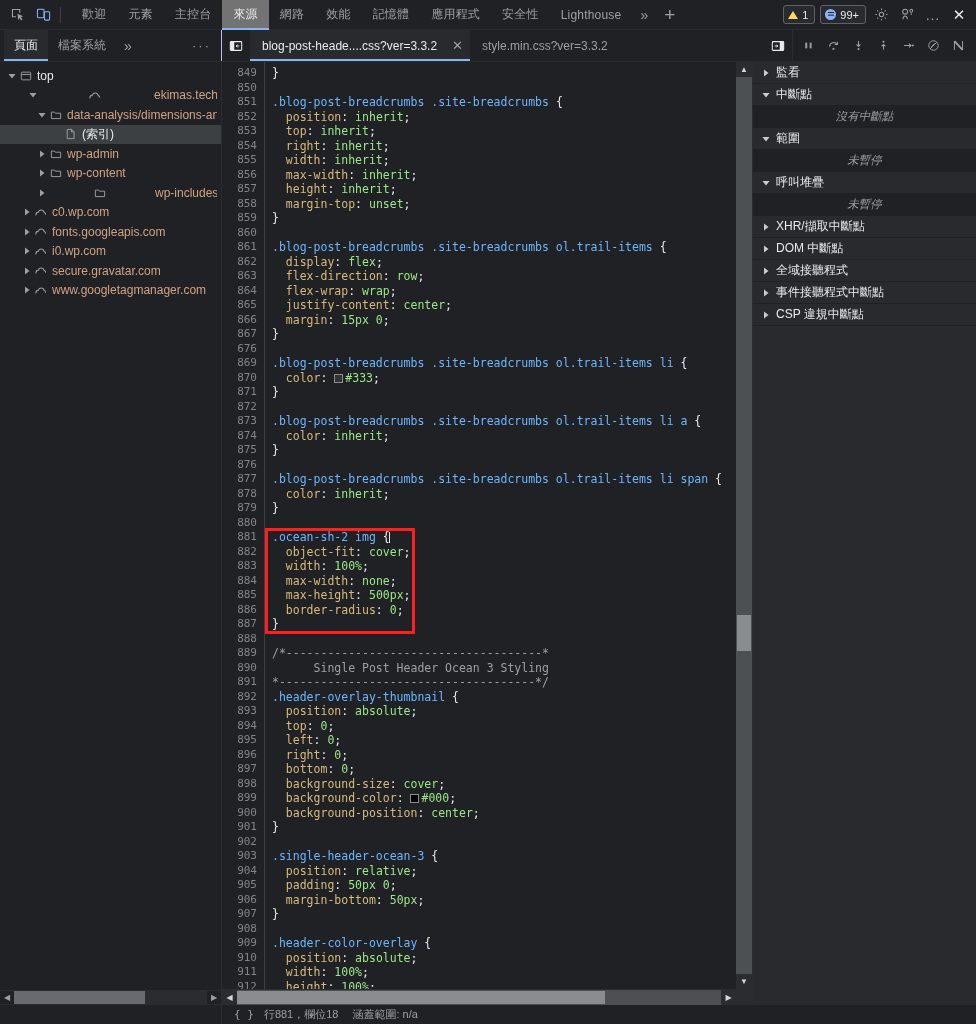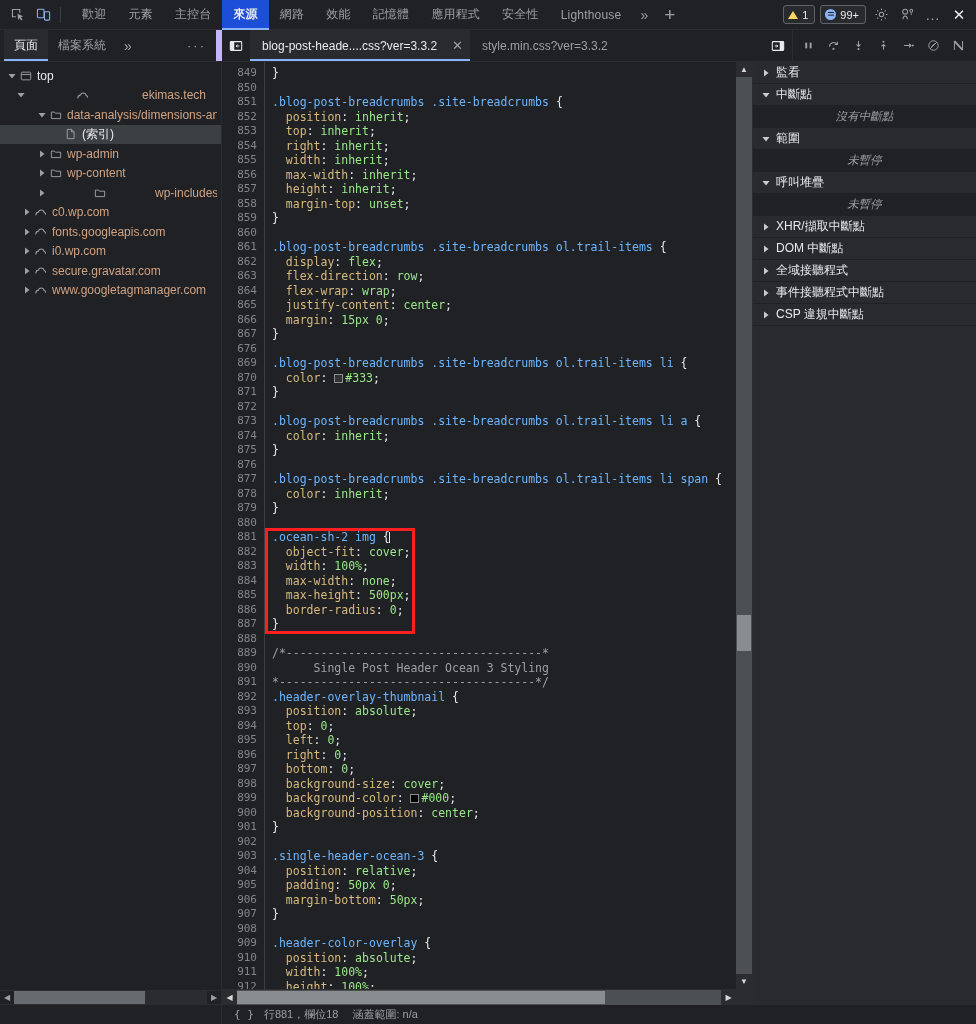--- a/index.html
+++ b/index.html
@@ -30,21 +30,21 @@
   .tb-sep { width: 1px; height: 16px; background: #3c4043; margin: 0 4px; flex:none; }
   .maintabs { display: flex; align-items: stretch; height: 30px; margin-left: 6px; }
   .mtab {
     position: relative;
     display: flex; align-items: center; justify-content: center;
     padding: 0 11px;
     font-size: 12px; color: #c8ccd0; white-space: nowrap; cursor: pointer;
     letter-spacing: .2px;
   }
   .mtab.dim { color: #9aa0a6; }
-  .mtab.active { color: #e8eaed; background: #1d4ed8; font-weight: bold; }
+  .mtab.active { color: #e8eaed; background: #737373; }
   .mtab.active::after {
     content:''; position: absolute; left: 0; right: 0; bottom: 0;
     height: 2px; background: #8ab4f8;
   }
   .chev { color:#9aa0a6; font-size: 14px; padding: 0 8px; cursor: pointer; display:flex;align-items:center; }
   .plusbtn { color:#9aa0a6; font-size: 19px; padding: 0 8px; cursor:pointer; display:flex;align-items:center; line-height:1;}
   .spacer { flex: 1 1 auto; }
   .badges { display: flex; align-items: center; gap: 5px; margin-right: 2px; }
   .badge {
     display: flex; align-items: center; gap: 4px;
@@ -55,21 +55,21 @@
   .badge .tri { width:0;height:0;border-left:5px solid transparent;border-right:5px solid transparent;border-bottom:8px solid #fdd663; }
   .badge .msgdot { width:11px;height:11px;border-radius:50%;background:#8ab4f8; position:relative; }
   .badge .msgdot::after{content:'';position:absolute;left:3px;top:6.5px;border-left:3px solid transparent;border-right:2px solid transparent;border-top:4px solid #8ab4f8;}
   .badge .msgdot::before{content:'';position:absolute;left:2.5px;top:2.5px;width:6px;height:1.6px;background:#202124;box-shadow:0 2.6px 0 0 #202124;}
   .rightctl { display:flex; align-items:center; padding-right:4px; }
 
   
   .secondbar { height: 32px; min-height:32px; display: flex; background: #202124; border-bottom: 1px solid #2b2c2f; }
   .sb-left {
     width: 222px; min-width: 222px; display: flex; align-items: center;
-    background: #202124; border-right: 6px solid #c4b5fd; padding-left: 4px;
+    background: #202124; border-right: 1px solid #c4b5fd; padding-left: 4px;
   }
   .navtab {
     position: relative; font-size: 12px; color: #9aa0a6;
     padding: 0 10px; height: 31px; display: flex; align-items: center; cursor: pointer; white-space:nowrap;
   }
   .navtab.active { color:#e8eaed; background:#292a2d; }
   .navtab.active::after { content:''; position:absolute;left:0;right:0;bottom:0;height:2px;background:#8ab4f8; }
   .dots { color:#9aa0a6; font-size:13px; letter-spacing:2px; padding:0 10px; cursor:pointer; display:flex;align-items:center; }
   .sb-right { flex: 1 1 auto; display: flex; align-items: stretch; min-width:0; }
   .panel-icon {
@@ -393,21 +393,21 @@
               </svg>
             </span>
             <span class="ti">
               <svg width="12" height="12" viewBox="0 0 14 14">
                 <rect x="1.5" y="2.5" width="11" height="9" rx="1.2" fill="none" stroke="currentColor" stroke-width="1.1"></rect>
                 <path d="M1.5 5.2h11" stroke="currentColor" stroke-width="1.1"></path>
               </svg>
             </span>
             <span class="tl" style="padding-left: 3px;">top</span>
           </div>
-          <div class="trow c-dom" style="padding-left: 15px; gap: 48px;">
+          <div class="trow c-dom" style="padding-left: 27px; gap: 48px;">
             <span class="tw">
               <svg width="8" height="8" viewBox="0 0 8 8">
                 <path d="M0.5 2 L7.5 2 L4 6.5 Z" fill="currentColor"></path>
               </svg>
             </span>
             <span class="ti">
               <svg width="13" height="13" viewBox="0 0 14 14">
                 <path d="M2 9.6c0-1.6 1.2-2.9 2.7-3C5.1 5.3 6.3 4.4 7.7 4.4c1.6 0 2.9 1.1 3.2 2.6 1 .2 1.6 1 1.6 1.9" fill="none" stroke="currentColor" stroke-width="1.1" stroke-linecap="round"></path>
               </svg>
             </span>

